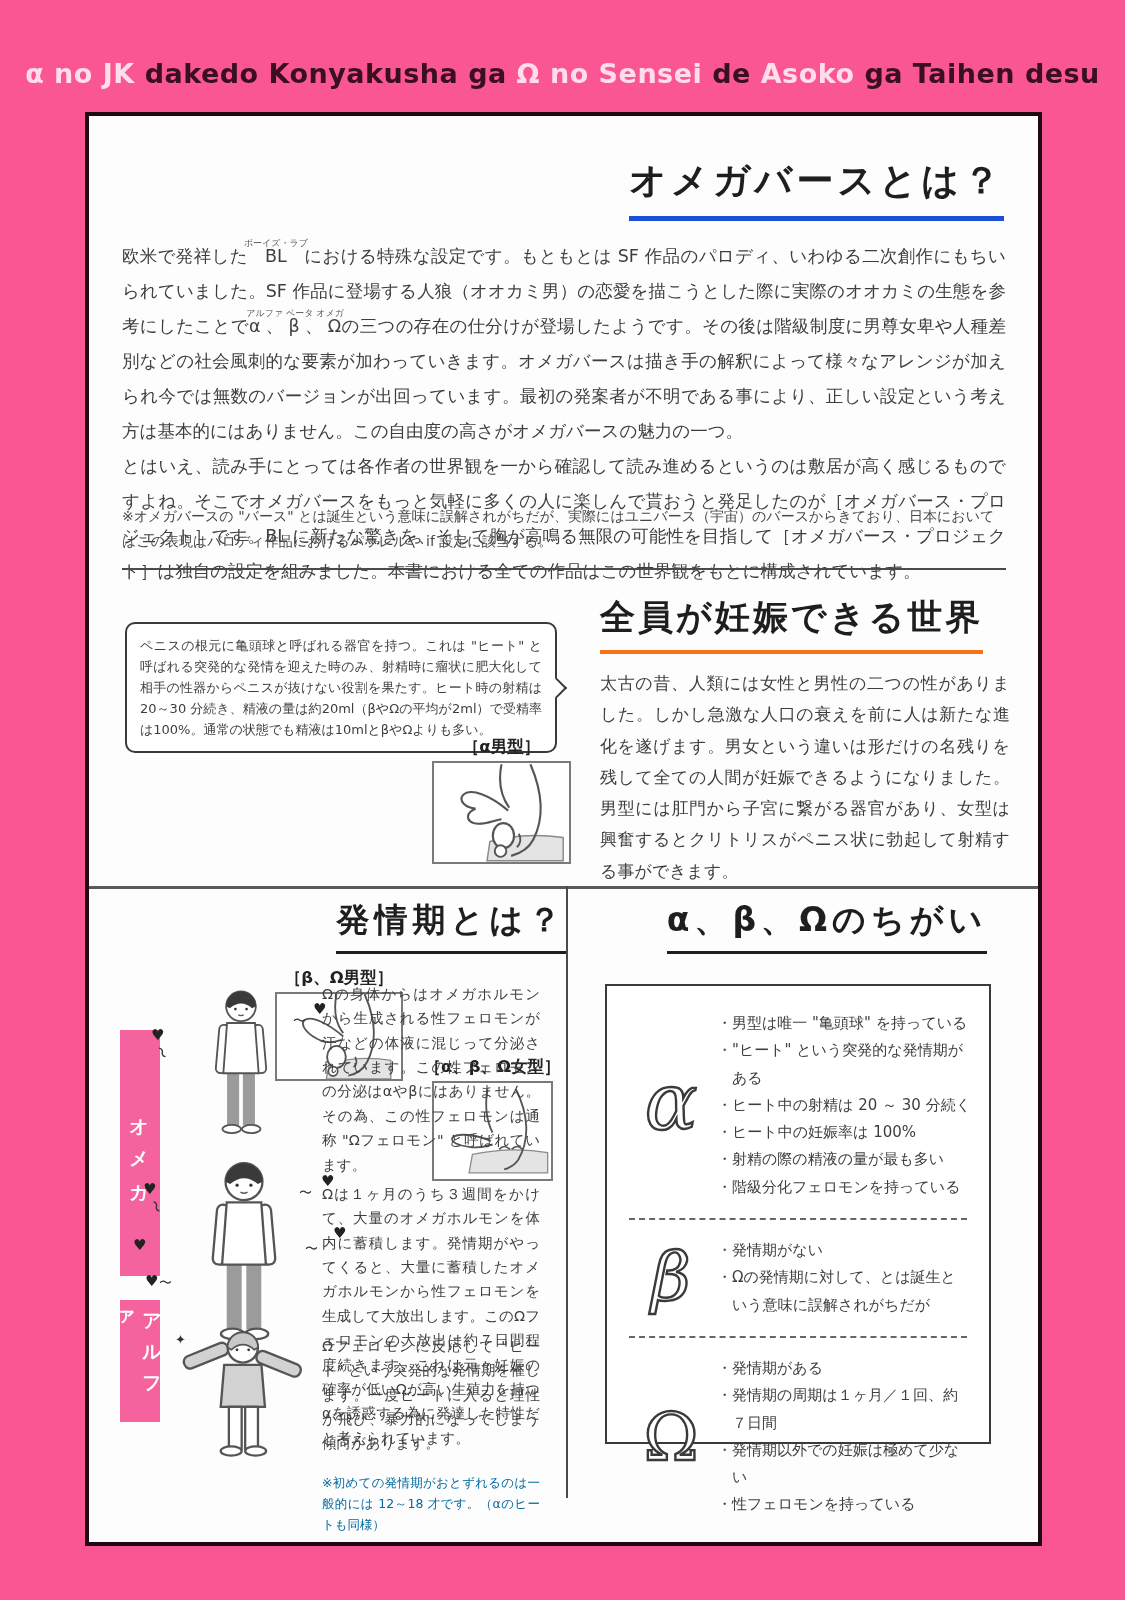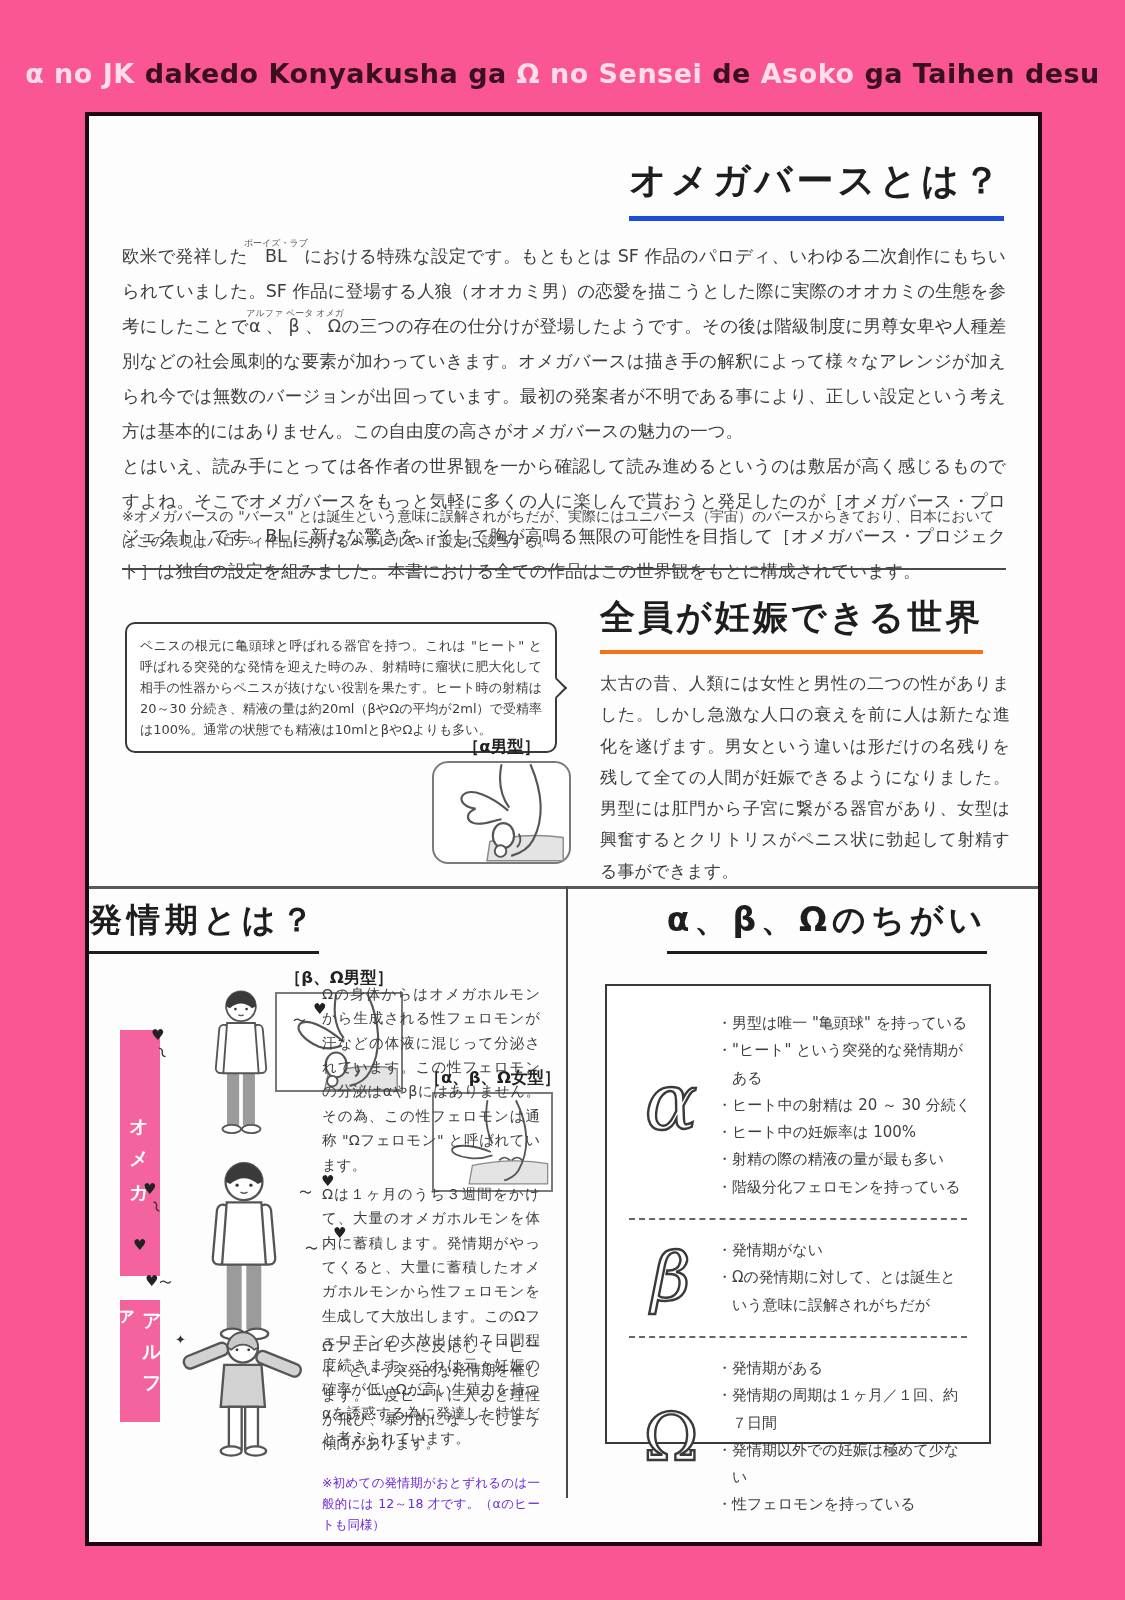--- a/index.html
+++ b/index.html
@@ -52,38 +52,38 @@
     content:""; position:absolute; right:-9px; top:50%; width:15px; height:15px;
     background:#fff; border-top:2px solid #3a3a3a; border-right:2px solid #3a3a3a;
     transform:translateY(-50%) rotate(45deg);
   }
   .diagram { border:2px solid #7a7a7a; background:#fff; }
   .diagram .dlabel {
     position:absolute; top:-27px; left:-20px; right:-20px; text-align:center;
     font-weight:bold; font-size:16.5px; color:#222; white-space:nowrap;
   }
   .diagram svg { width:100%; height:100%; display:block; }
-  .d-alpha  { left:343px; top:514px; width:139px; height:103px;border-radius:16px; }
-  .d-beta   { left:186px; top:642px; width:128px; height:100px; }
+  .d-alpha  { left:343px; top:514px; width:139px; height:103px; }
+  .d-beta   { left:186px; top:642px; width:128px; height:89px; }
   .d-female { left:343px; top:642px; width:121px; height:100px; }
 
   .world-title {
     left:511px; top:478px; font-size:35px; font-weight:bold; letter-spacing:3px;
     color:#1e1e1e; border-bottom:4px solid #f97316; padding-bottom:9px;
   }
   .world-body {
     left:511px; top:552px; width:410px; font-size:17px; line-height:1.84;
     text-align:justify; color:#3e3e3e;
   }
 
   
   .divider-2 { top:770px; left:0; width:949px; height:3px; background:#5a5a5a; }
   .divider-v { left:477px; top:770px; width:2px; height:612px; background:#4a4a4a; }
 
-  .heat-title-wrap { left:0; top:782px; width:477px; text-align:left; }
+  .heat-title-wrap { left:0; top:782px; width:477px; text-align:right; }
   .diff-title-wrap { left:479px; top:782px; width:470px; text-align:center;padding-left:48px; }
   .sec-title {
     display:inline-block; font-size:33px; font-weight:bold; letter-spacing:5px;
     color:#1e1e1e; border-bottom:3px solid #1e1e1e; padding-bottom:8px;
   }
 
   
   .side-bar {
     left:31px; width:40px; background:#f4639e; color:#fff;
     display:flex; align-items:center; justify-content:center;
@@ -97,21 +97,21 @@
   .fig-1 { left:88px;  top:868px;  width:128px; height:158px; }
   .fig-2 { left:82px;  top:1038px; width:146px; height:196px; }
   .fig-3 { left:76px;  top:1214px; width:158px; height:128px; }
 
   .heat-text {
     font-size:14.5px; line-height:1.68; text-align:justify; color:#3e3e3e; width:218px; left:233px;
   }
   .ht-1 { top:866px; }
   .ht-2 { top:1066px; }
   .ht-3 { top:1218px; }
-  .heat-note { margin-top:16px; font-size:12.5px; line-height:1.7; color:#6d28d9; }
+  .heat-note { margin-top:16px; font-size:12.5px; line-height:1.7; color:#0369a1; }
 
   .deco { position:absolute; color:#222; font-size:15px; }
   .deco.sq { font-size:13px; color:#333; }
 
   
   .diff-box {
     left:516px; top:868px; width:386px; height:460px;
     border:2px solid #3a3a3a; background:#fff; padding:24px 18px;
   }
   .diff-row { display:flex; align-items:center; }

